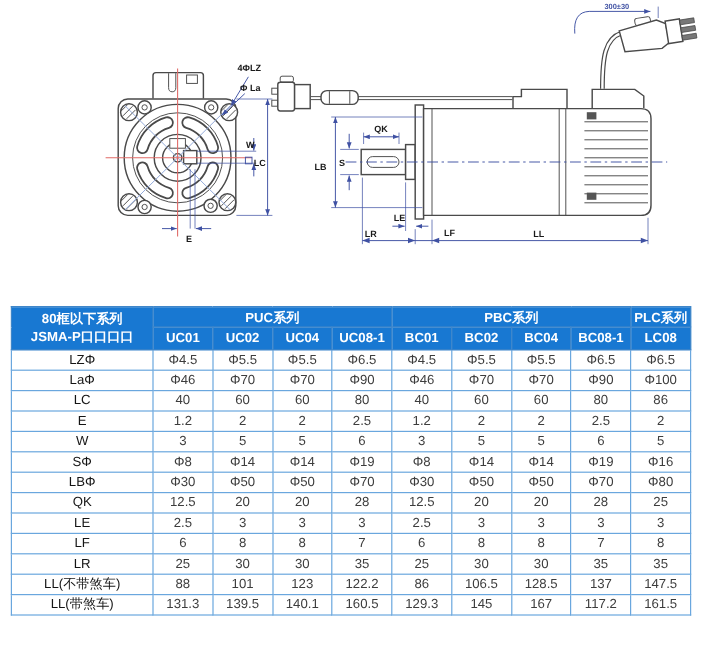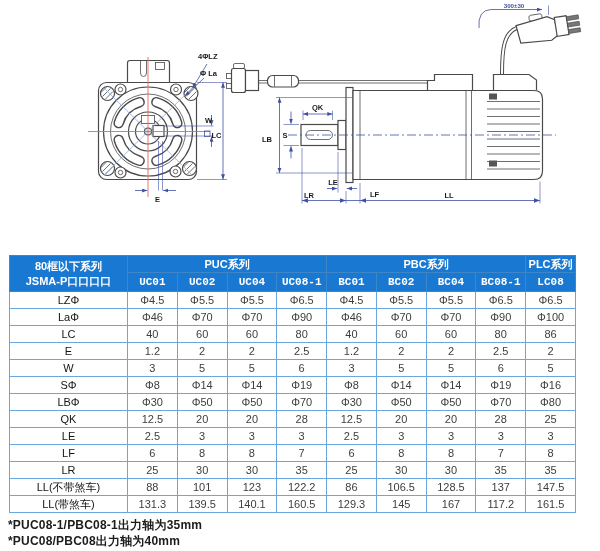--- a/index.html
+++ b/index.html
@@ -18,21 +18,21 @@
   .slotO{stroke:var(--ol);stroke-width:10.5;fill:none;stroke-linecap:round;}
   .slotI{stroke:#fff;stroke-width:7.5;fill:none;stroke-linecap:round;}
   .lbl{font-family:"Liberation Sans","DejaVu Sans",sans-serif;font-size:7.5px;font-weight:bold;fill:#1a1a1a;}
   .lblS{font-family:"Liberation Sans","DejaVu Sans",sans-serif;font-size:6.2px;font-weight:bold;fill:var(--dim);}
   
   table.spec{position:absolute;left:9px;top:255px;width:567px;border-collapse:collapse;
              table-layout:fixed;text-align:center;border:1.5px solid #2f6db3;}
   table.spec th{background:var(--hdr);color:var(--hdrTxt);font-weight:bold;font-size:11px;
                 border:1px solid #3f86c9;padding:0;}
   table.spec thead tr.groups th{height:16px;}
-  table.spec thead tr.models th{height:18px;font-family:Liberation Mono, monospace;}
+  table.spec thead tr.models th{height:18px;}
   th.corner div{line-height:15px;font-size:11px;}
   table.spec td{border:1px solid var(--bd);font-size:11px;color:var(--txt);
                 height:16px;line-height:15px;padding:0;background:#fff;}
   table.spec td.rlabel{color:#141414;}
   .footnotes{position:absolute;left:8px;top:517px;font-size:12px;font-weight:600;
              color:#1c1c1c;line-height:16px;letter-spacing:0.2px;}
 </style>
 </head>
 <body>
 
@@ -371,17 +371,13 @@
           <td>160.5</td>
           <td>129.3</td>
           <td>145</td>
           <td>167</td>
           <td>117.2</td>
           <td>161.5</td>
         </tr>
       </tbody>
   </table>
 
-  <div class="footnotes">
-    <div>*PUC08-1/PBC08-1出力轴为35mm</div>
-    <div>*PUC08/PBC08出力轴为40mm</div>
-  </div>
 </div>
 
 </body></html>

